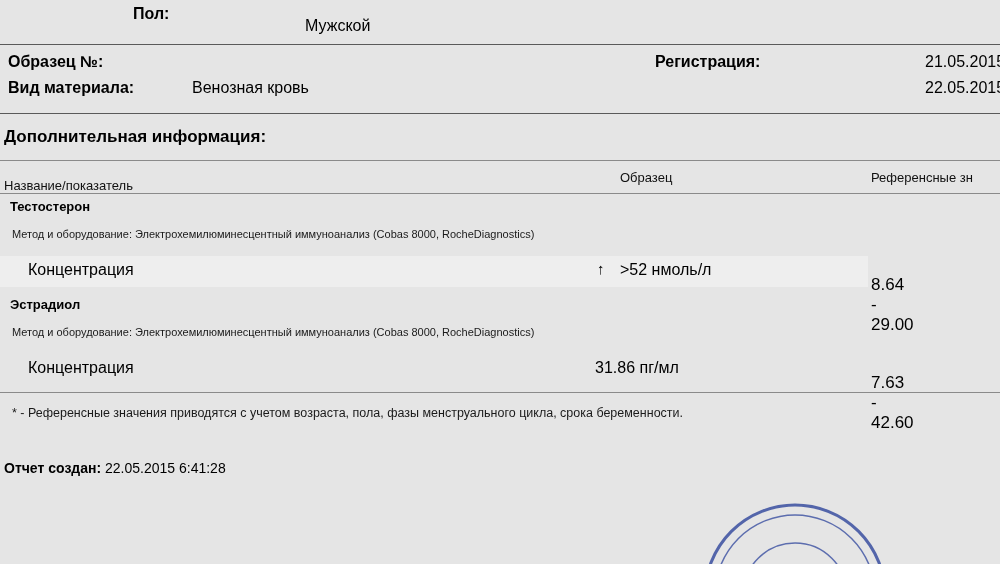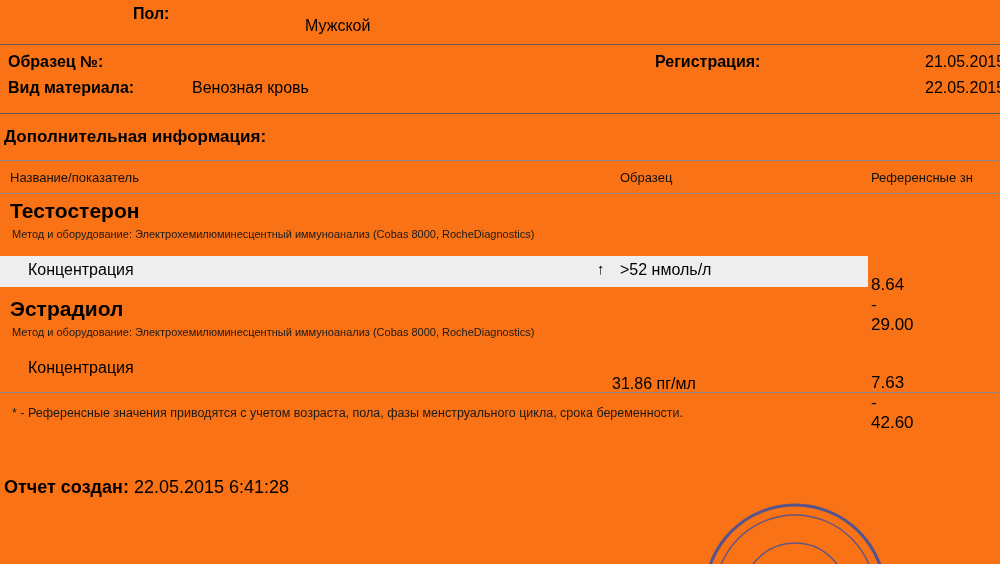--- a/index.html
+++ b/index.html
@@ -13,21 +13,21 @@
     position: relative;
     overflow: hidden;
     font-family: "Liberation Sans", sans-serif;
     color: #000000;
   }
 
   .page {
     position: relative;
     width: 1000px;
     height: 564px;
-    background: #f97316;
+    background: #e5e5e5;
   }
 
   
   .gender-row {
     position: absolute;
     top: 2px;
     left: 0;
     width: 1000px;
     height: 30px;
   }
@@ -106,29 +106,29 @@
   
   .thead {
     position: absolute;
     left: 0;
     top: 170px;
     width: 1000px;
     height: 20px;
     font-size: 13px;
     color: #111111;
   }
-  .th-name { position: absolute; left: 10px; }
+  .th-name { position: absolute; left: 4px; margin-top: 8px; }
   .th-value { position: absolute; left: 620px; }
   .th-ref { position: absolute; left: 871px; }
 
   
   .analyte-title {
     position: absolute;
     left: 10px;
-    font-size: 21px;
+    font-size: 13px;
     font-weight: bold;
   }
   .analyte-method {
     position: absolute;
     left: 12px;
     font-size: 11px;
     color: #1a1a1a;
   }
 
   .result-row {
@@ -171,22 +171,22 @@
   .footnote {
     position: absolute;
     left: 12px;
     top: 406px;
     font-size: 12.5px;
     color: #1a1a1a;
   }
   .report-line {
     position: absolute;
     left: 4px;
-    top: 477px;
-    font-size: 18px;
+    top: 460px;
+    font-size: 14px;
   }
   .report-label {
     font-weight: bold;
   }
 
   
   .stamp {
     position: absolute;
     left: 700px;
     top: 500px;
@@ -243,21 +243,21 @@
     <span class="result-value" style="left:620px;">&gt;52 нмоль/л</span>
     <span class="result-ref">8.64 - 29.00</span>
   </div>
 
   <div class="analyte-title" style="top:297px;">Эстрадиол</div>
   <div class="analyte-method" style="top:326px;">Метод и оборудование: Электрохемилюминесцентный иммуноанализ (Cobas 8000, RocheDiagnostics)</div>
 
   <div class="result-row" style="top:354px;">
     <span class="result-name">Концентрация</span>
     <span class="result-arrow"></span>
-    <span class="result-value" style="left:612px;margin-top:16px;">31.86 пг/мл</span>
+    <span class="result-value" style="left:595px;">31.86 пг/мл</span>
     <span class="result-ref">7.63 - 42.60</span>
   </div>
 
   <div class="rule rule-thin" style="top:392px;"></div>
 
   <div class="footnote">* - Референсные значения приводятся с учетом возраста, пола, фазы менструального цикла, срока беременности.</div>
 
   <div class="report-line">
     <span class="report-label">Отчет создан:</span>
     <span>22.05.2015  6:41:28</span>

